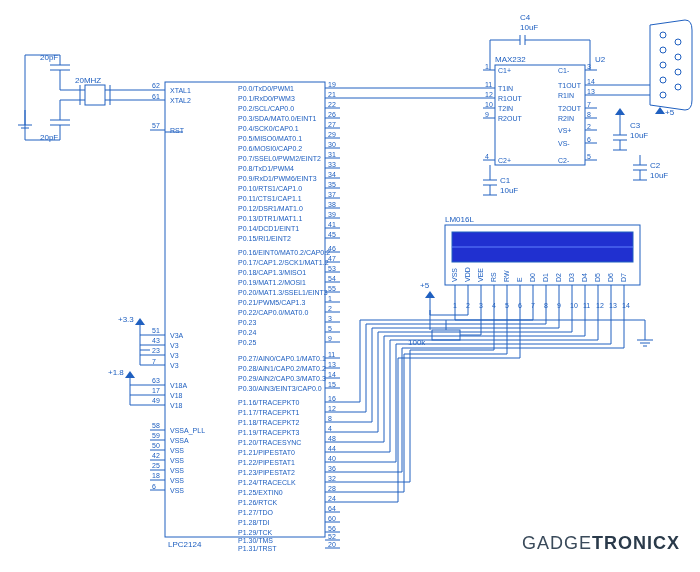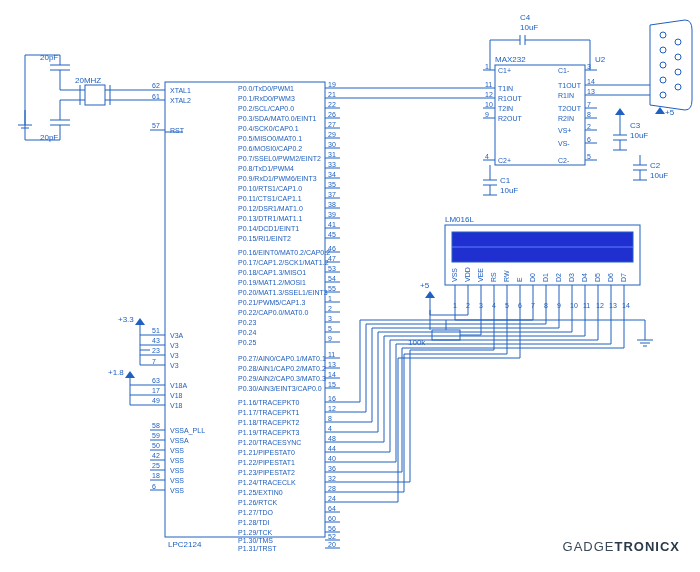--- a/index.html
+++ b/index.html
@@ -16,21 +16,21 @@
   }
   .wire { stroke: #2060c0; stroke-width: 1; fill: none; }
   .comp-box { fill: #fff; stroke: #2060c0; stroke-width: 1; }
   .lcd-screen { fill: #2030d0; stroke: #2060c0; }
   .pin-label { font-size: 7px; fill: #2060c0; }
   .label { font-size: 8px; fill: #2060c0; }
   .watermark {
     position: absolute;
     bottom: 18px;
     right: 20px;
-    font-size: 13px;
+    font-size: 18px;
     letter-spacing: 1px;
     color: #3a4a5a;
   }
   .watermark .bold { font-weight: bold; color: #2a3a4a; }
 </style>
 </head>
 <body>
 
 
 

